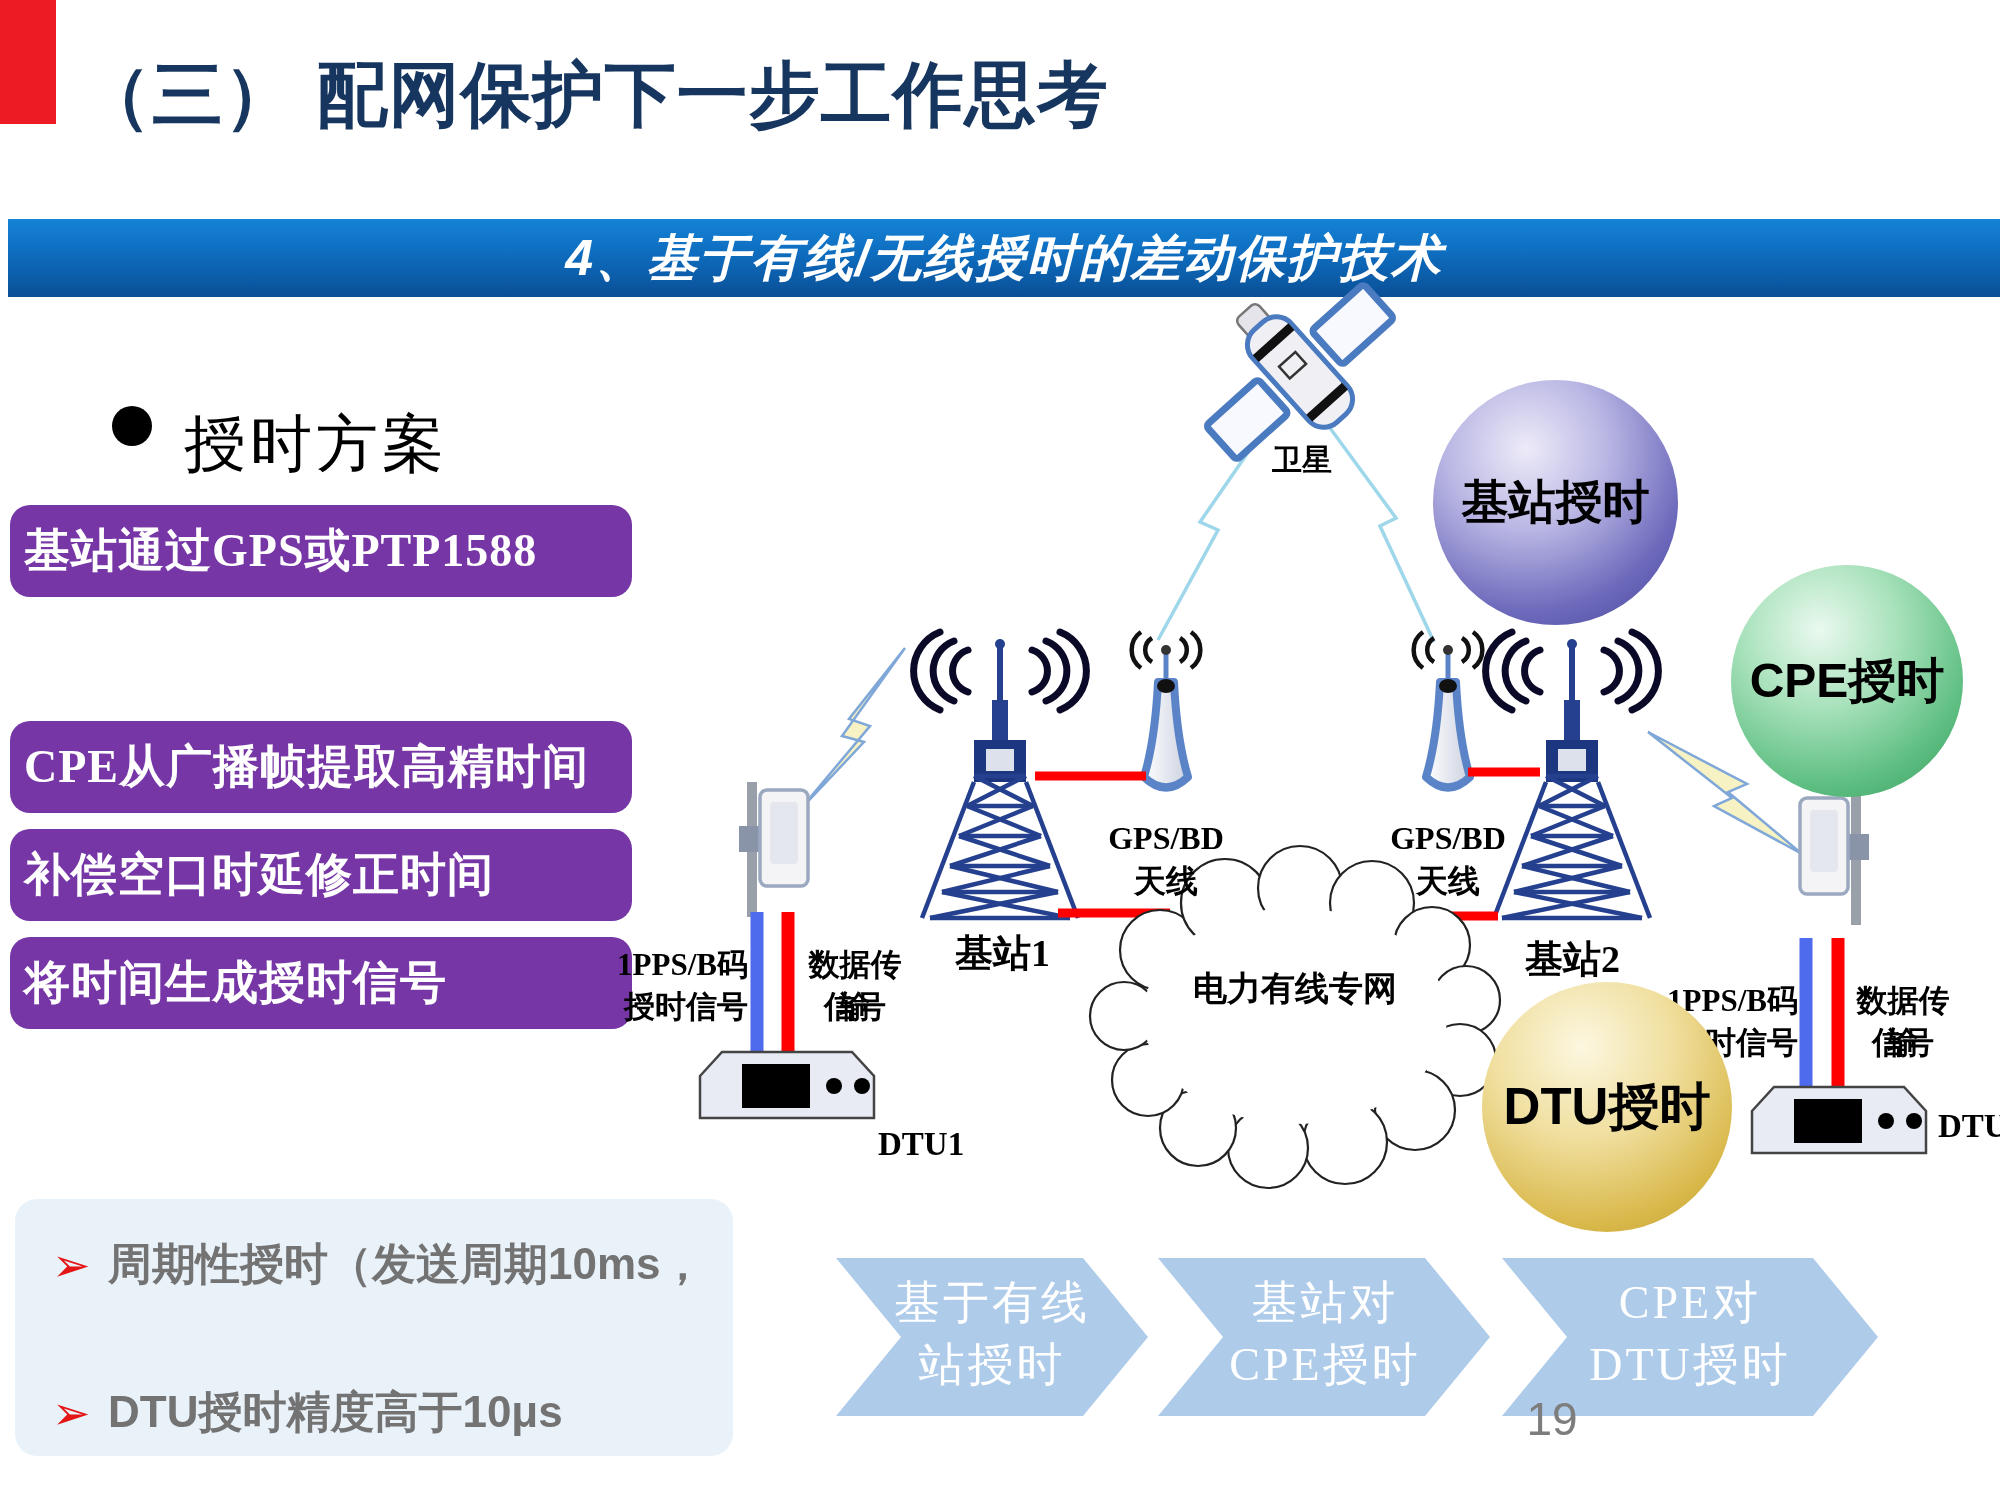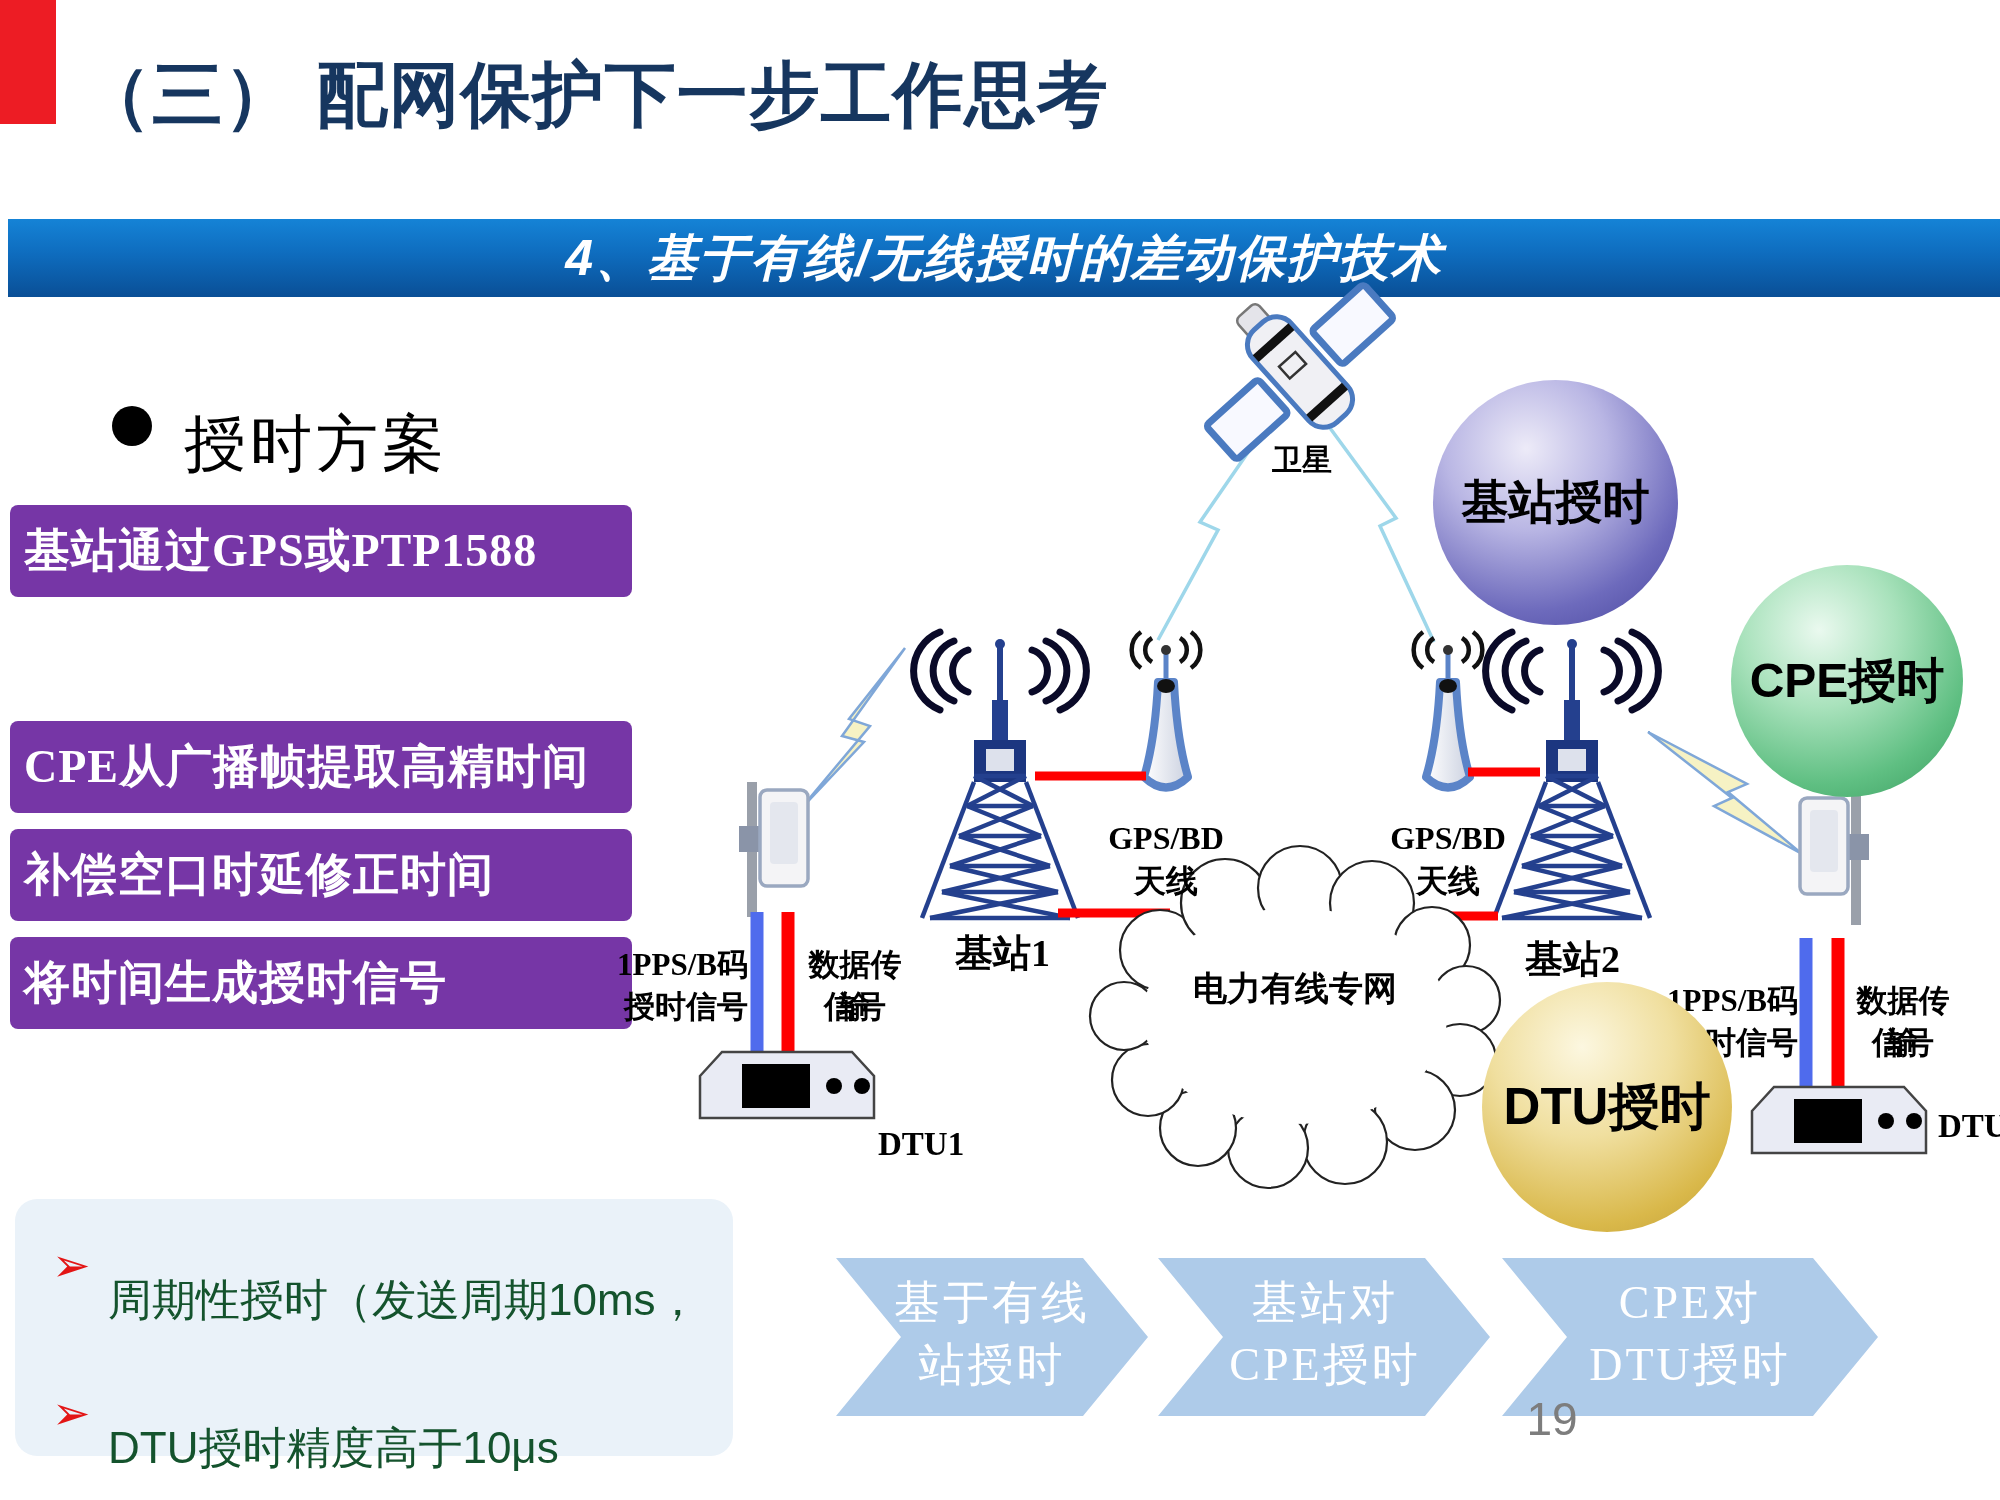--- a/index.html
+++ b/index.html
@@ -15,27 +15,27 @@
 
   .banner{left:8px;top:219px;width:1992px;height:78px;
           background:linear-gradient(180deg,#1583D6 0%,#0E6CBE 45%,#0A4F96 100%);
           display:flex;align-items:center;justify-content:center;}
   .banner span{color:#fff;font-size:50px;font-weight:bold;letter-spacing:2px;font-style:italic;}
 
   .section-head{left:112px;top:366px;display:flex;align-items:center;color:#000;}
   .section-head .dot{width:40px;height:40px;border-radius:50%;background:#000;margin-right:32px;}
   .section-head .txt{font-size:62px;letter-spacing:4px;margin-top:36px;}
 
-  .step{left:10px;width:622px;height:92px;background:#7636A6;border-radius:8px;
+  .step{left:10px;width:622px;height:92px;background:#7636A6;border-radius:20px;
         display:flex;align-items:center;padding-left:14px;box-sizing:border-box;}
   .step span{color:#fff;font-size:46px;letter-spacing:1px;white-space:nowrap;}
 
   .notes-box{left:15px;top:1199px;width:718px;height:257px;background:#EAF2F9;border-radius:22px;}
   .note-bullet{color:#E31515;font-size:46px;font-weight:bold;}
-  .note-text{color:#14532d;font-size:44px;font-weight:normal;line-height:1.25;white-space:nowrap;margin-top:36px;}
+  .note-text{color:#737373;font-size:44px;font-weight:bold;line-height:1.25;white-space:nowrap;}
 
   .lbl{color:#000;text-align:center;}
   .sphere{border-radius:50%;display:flex;align-items:center;justify-content:center;}
   .sphere span{font-weight:bold;color:#000;white-space:nowrap;}
   .sphere-purple{left:1433px;top:380px;width:245px;height:245px;
     background:radial-gradient(circle at 38% 28%,#EDEBF8 0%,#B9B6E4 35%,#6D6ABC 70%,#45439B 100%);}
   .sphere-green{left:1731px;top:565px;width:232px;height:232px;
     background:radial-gradient(circle at 38% 28%,#EAF9EF 0%,#A9E2BC 35%,#5FBF82 70%,#379A5D 100%);}
   .sphere-gold{left:1482px;top:982px;width:250px;height:250px;
     background:radial-gradient(circle at 40% 26%,#FCF7E0 0%,#F0DF9F 38%,#D9B84A 75%,#BE9B35 100%);}

